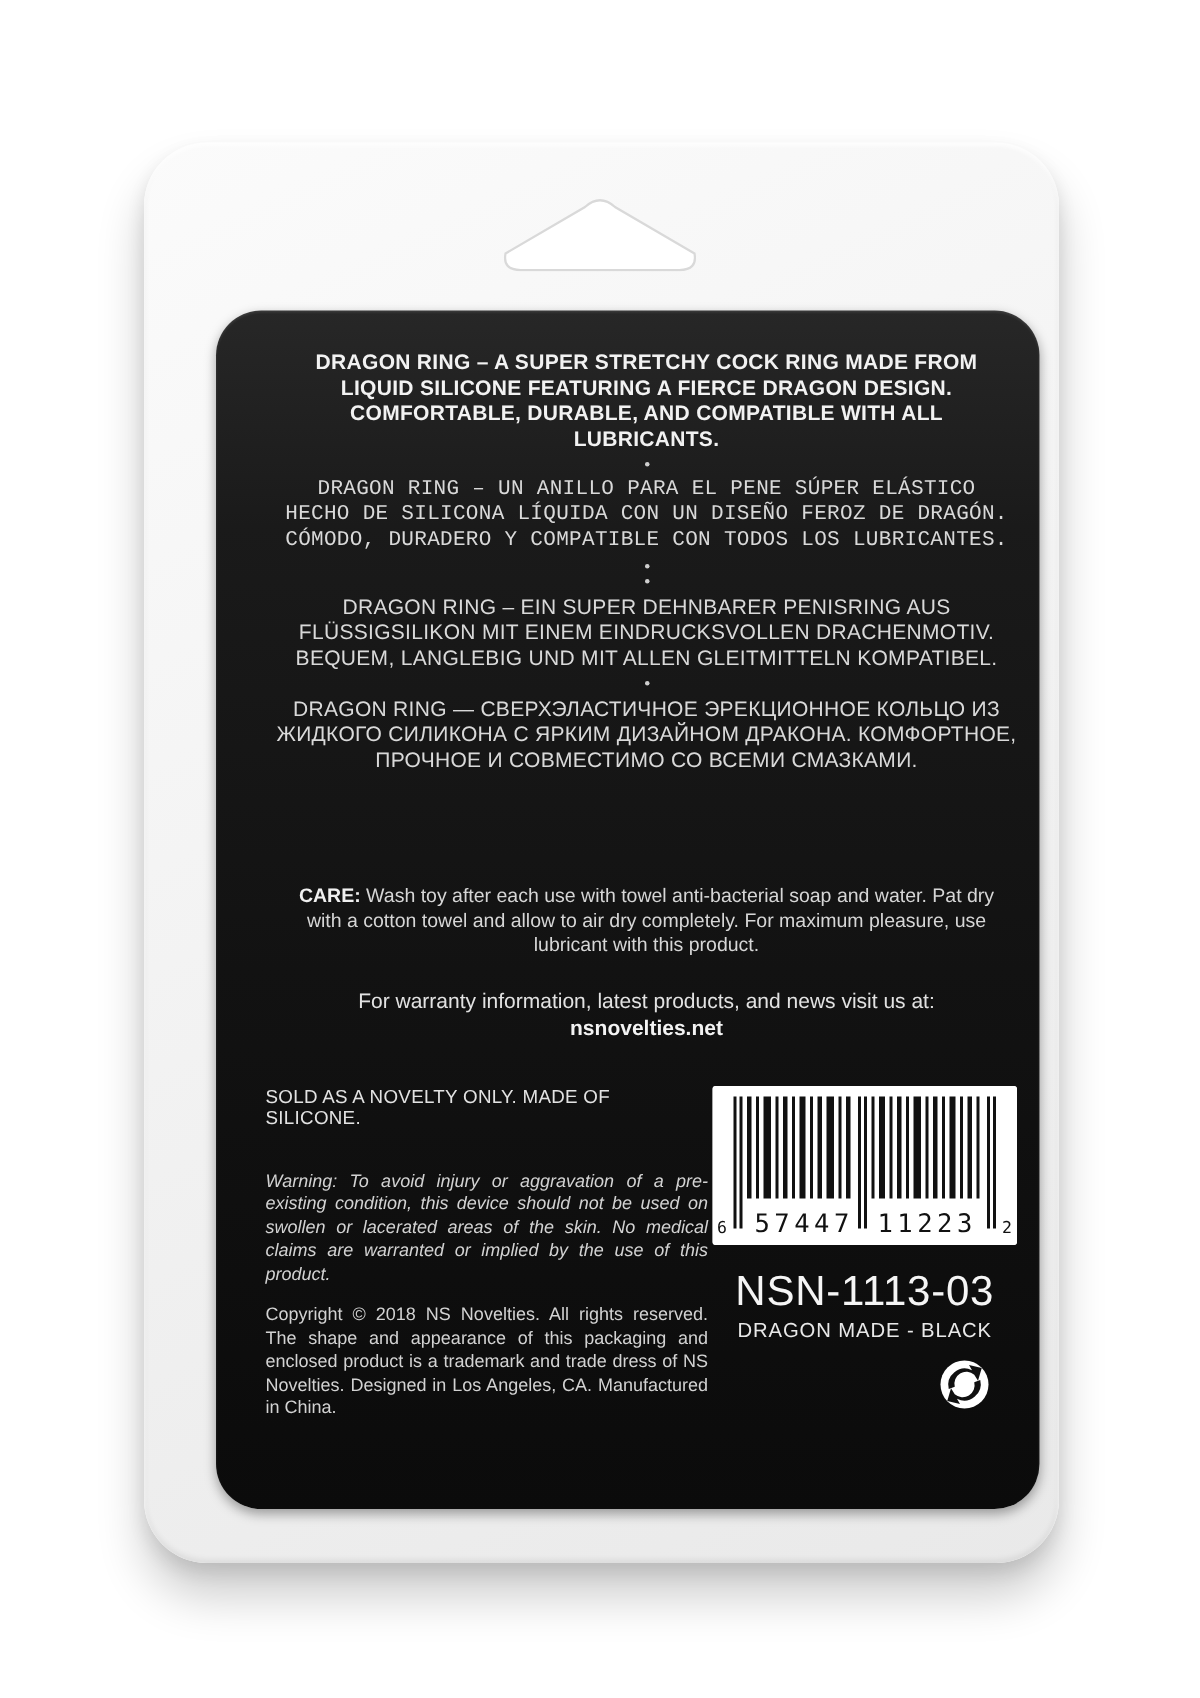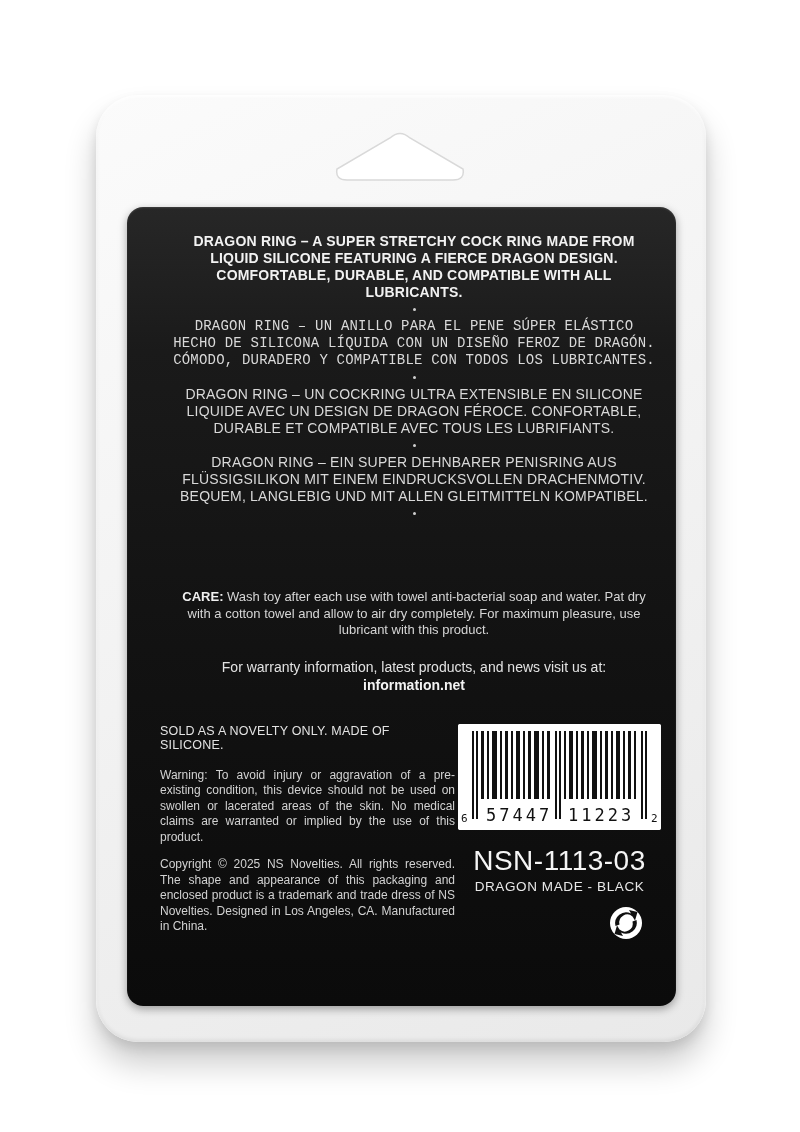--- a/index.html
+++ b/index.html
@@ -19,23 +19,23 @@
     box-shadow: 0 22px 32px rgba(0,0,0,0.20), 0 6px 12px rgba(0,0,0,0.10),
                 inset 0 2px 3px rgba(255,255,255,0.9), inset 0 -2px 4px rgba(0,0,0,0.08);
   }
   .hang-hole {
     position: absolute;
     left: 237px; top: 36px;
     width: 134px; height: 50px;
   }
   .panel {
     position: absolute;
-    left: 31px; top: 112px;          
+    left: 48px; top: 112px;          
     width: 549px; height: 799px;
-    border-radius: 16px;
+    border-radius: 30px;
     background: linear-gradient(180deg, #272727 0%, #1a1a1a 18%, #121212 55%, #0b0b0b 100%);
     box-shadow: inset 0 1px 2px rgba(255,255,255,0.12), 0 3px 8px rgba(0,0,0,0.35);
     color: #dedede;
     padding: 0 8px 0 33px;
   }
   .desc { text-align: center; font-size: 14px; line-height: 17px; letter-spacing: 0.2px; margin-left: auto; margin-right: auto; }
   .desc-en { margin-top: 26px; max-width: 478px; font-weight: bold; color: #f2f2f2; }
   .desc-es { max-width: 486px; color: #d9d9d9; font-family: Liberation Mono, monospace; }
   .desc-fr { max-width: 470px; color: #d9d9d9; }
   .desc-de { max-width: 502px; color: #d9d9d9; }
@@ -50,21 +50,21 @@
   }
   .care-block b { color: #f0f0f0; text-align: right; }
   .warranty-block {
     margin: 19px auto 0; text-align: center;
     font-size: 14px; line-height: 18px; color: #e2e2e2;
   }
   .warranty-site { font-weight: bold; color: #f3f3f3; }
   .bottom-row { margin-top: 30px; display: flex; gap: 3px; }
   .legal-col { width: 295px; color: #d2d2d2; }
   .novelty-line { font-size: 12.5px; letter-spacing: 0.2px; color: #e3e3e3; }
-  .warning-text { margin-top: 16px; font-size: 12px; line-height: 15.5px; text-align: justify; }
+  .warning-text { margin-top: 28px; font-size: 12px; line-height: 15.5px; text-align: justify; font-style: italic; }
   .copyright-text { margin-top: 12px; font-size: 12px; line-height: 15.5px; text-align: justify; }
   .code-col { width: 203px; display: flex; flex-direction: column; align-items: center; }
   .barcode-box {
     width: 203px; height: 106px; background: #ffffff; border-radius: 2px;
   }
   .sku-text { margin-top: 15px; font-size: 28px; letter-spacing: 0.5px; color: #f5f5f5; }
   .product-name { margin-top: 2px; font-size: 13.5px; letter-spacing: 0.6px; color: #e8e8e8; }
   .green-dot { margin-top: 12px; align-self: flex-end; margin-right: 18px; width: 34px; height: 34px; }
   .bc-digit { font-family: "DejaVu Sans Mono", monospace; fill: #111; }
 </style>
@@ -78,38 +78,38 @@
   </svg>
 
   <div class="panel">
 
     <p class="desc desc-en">DRAGON RING – A SUPER STRETCHY COCK RING MADE FROM LIQUID SILICONE FEATURING A FIERCE DRAGON DESIGN. COMFORTABLE, DURABLE, AND COMPATIBLE WITH ALL LUBRICANTS.</p>
     <div class="sep-dot"></div>
 
     <p class="desc desc-es">DRAGON RING – UN ANILLO PARA EL PENE SÚPER ELÁSTICO HECHO DE SILICONA LÍQUIDA CON UN DISEÑO FEROZ DE DRAGÓN. CÓMODO, DURADERO Y COMPATIBLE CON TODOS LOS LUBRICANTES.</p>
     <div class="sep-dot"></div>
 
-    <p class="desc desc-fr">DRAGON RING – UN COCKRING ULTRA EXTENSIBLE EN SILICONE LIQUIDE AVEC UN DESIGN DE DRAGON FÉROCE. CONFORTABLE, DURABLE ET COMPATIBLE AVEC TOUS LES LUBRIFIANTS.</p>
     <div class="sep-dot"></div>
 
     <p class="desc desc-de">DRAGON RING – EIN SUPER DEHNBARER PENISRING AUS FLÜSSIGSILIKON MIT EINEM EINDRUCKSVOLLEN DRACHENMOTIV. BEQUEM, LANGLEBIG UND MIT ALLEN GLEITMITTELN KOMPATIBEL.</p>
     <div class="sep-dot"></div>
 
+    <p class="desc desc-ru">DRAGON RING — СВЕРХЭЛАСТИЧНОЕ ЭРЕКЦИОННОЕ КОЛЬЦО ИЗ ЖИДКОГО СИЛИКОНА С ЯРКИМ ДИЗАЙНОМ ДРАКОНА. КОМФОРТНОЕ, ПРОЧНОЕ И СОВМЕСТИМО СО ВСЕМИ СМАЗКАМИ.</p>
 
     <p class="care-block"><b>CARE:</b><span> Wash toy after each use with towel anti-bacterial soap and water. Pat dry with a cotton towel and allow to air dry completely. For maximum pleasure, use lubricant with this product.</span></p>
 
     <p class="warranty-block"><span>For warranty information, latest products, and news visit us at:</span><br>
-      <span class="warranty-site">information.net</span></p>
+      <span class="warranty-site">nsnovelties.net</span></p>
 
     <div class="bottom-row">
 
       <div class="legal-col">
         <p class="novelty-line">SOLD AS A NOVELTY ONLY. MADE OF SILICONE.</p>
         <p class="warning-text">Warning: To avoid injury or aggravation of a pre-existing condition, this device should not be used on swollen or lacerated areas of the skin. No medical claims are warranted or implied by the use of this product.</p>
-        <p class="copyright-text">Copyright © 2025 NS Novelties. All rights reserved. The shape and appearance of this packaging and enclosed product is a trademark and trade dress of NS Novelties. Designed in Los Angeles, CA. Manufactured in China.</p>
+        <p class="copyright-text">Copyright © 2018 NS Novelties. All rights reserved. The shape and appearance of this packaging and enclosed product is a trademark and trade dress of NS Novelties. Designed in Los Angeles, CA. Manufactured in China.</p>
       </div>
 
       <div class="code-col">
         <svg class="barcode-box" viewBox="0 0 203 106">
           <rect x="0" y="0" width="203" height="106" rx="2" fill="#ffffff"></rect>
 
           <rect x="14" y="7" width="2" height="88" fill="#111"></rect>
           <rect x="18" y="7" width="2" height="88" fill="#111"></rect>
           <rect x="97" y="7" width="2" height="88" fill="#111"></rect>
           <rect x="101" y="7" width="2" height="88" fill="#111"></rect>

